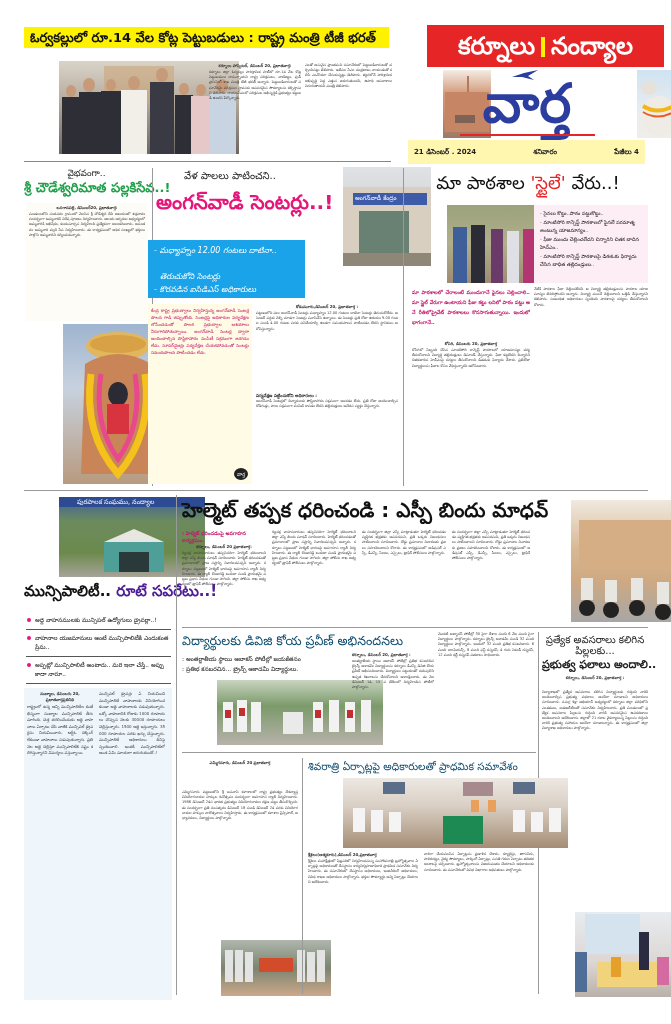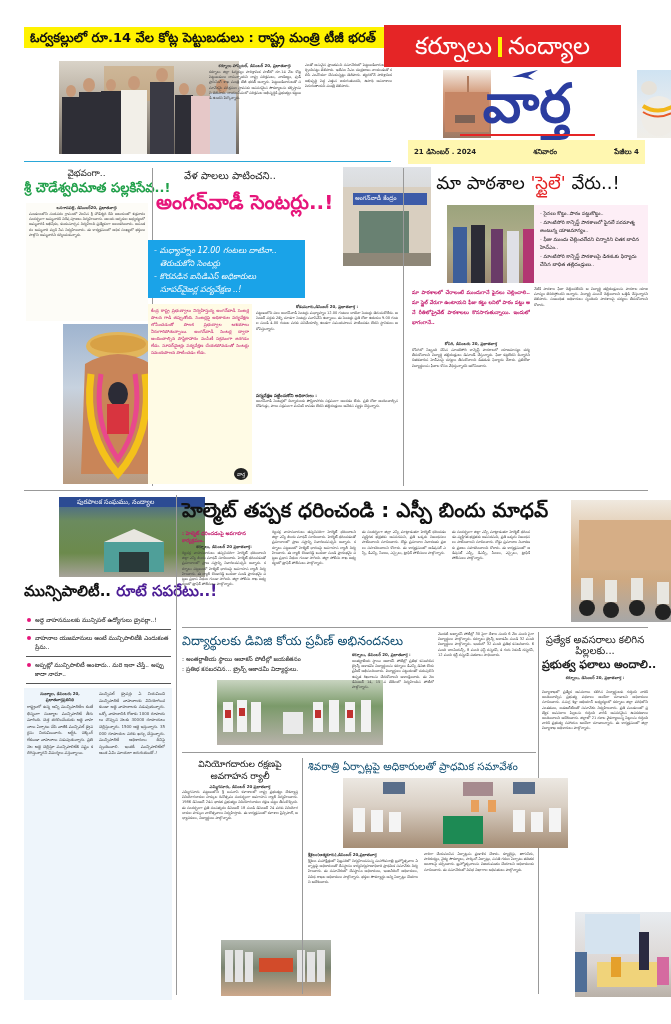--- a/index.html
+++ b/index.html
@@ -14,22 +14,22 @@
   .photo { overflow: hidden; margin-left: 35px; }
   .rule { position: absolute; background: #999; }
   .byline { font-weight: bold; font-size: 4px; text-align: center; color: #333; margin-bottom: 1px; }
 
   
   .lead-head {
     left: 24px; top: 27px; width: 365px; height: 21px; background: #fff200;
     font-size: 13px; font-weight: bold; line-height: 21px; padding-left: 6px; color: #111; white-space: nowrap; overflow: hidden;
   }
   .mast-red {
-    left: 384px; top: 25px; width: 237px; height: 42px; background: #e52526;
-    color: #fff; font-size: 24px; font-weight: normal; line-height: 42px; text-align: center; white-space: nowrap;
+    left: 427px; top: 25px; width: 237px; height: 42px; background: #e52526;
+    color: #fff; font-size: 24px; font-weight: bold; line-height: 42px; text-align: center; white-space: nowrap;
   }
   .mast-red .bar { display: inline-block; width: 4px; height: 20px; background: #fff200; vertical-align: middle; margin: 0 6px; }
   .mast-logo {
     left: 460px; top: 68px; width: 134px; height: 70px; color: #2b3d9f;
     font-family: "DejaVu Serif", serif; font-size: 54px; font-weight: bold; text-align: center; line-height: 70px;
   }
   .mast-underline { left: 460px; top: 134px; width: 135px; height: 2px; background: #e52526; }
   .mast-date {
     left: 408px; top: 140px; width: 237px; height: 17px; background: #fff7b0;
     font-size: 7px; font-weight: bold; color: #222; display: flex; justify-content: space-between; align-items: center; padding: 12px 6px;
@@ -143,21 +143,21 @@
 </div>
 
 <div class="rule" style="left:152px;top:168px;width:1px;height:318px;"></div>
 
 <div class="abs" style="left:156px;top:170px;width:148px;">
   <div class="kicker" style="font-size:10px;">వేళ పాలలు పాటించని..</div>
   <div class="magenta-head" style="font-size:20px;margin-top:6px;white-space:nowrap;">అంగన్‌వాడీ సెంటర్లు..!</div>
 </div>
 <div class="abs blue-box" style="left:148px;top:240px;width:157px;height:58px;">
   <div>- మధ్యాహ్నం 12.00 గంటలు దాటినా..</div>
-  <div style="padding-left:6px;">తెరుచుకోని సెంటర్లు</div>
+  <div style="padding-left:6px;margin-top:13px;">తెరుచుకోని సెంటర్లు</div>
   <div>- కొరవడిన ఐసిడిఎస్ అధికారులు</div>
   <div style="padding-left:6px;">సూపర్‌వైజర్ల పర్యవేక్షణ ..!</div>
 </div>
 <div class="abs photo" style="left:308px;top:167px;width:88px;height:99px;background:linear-gradient(180deg,#dfe2e6 0%,#c8c2b5 100%);">
   <svg width="88" height="99">
     <rect x="0" y="20" width="88" height="79" fill="#d9cfc0"></rect>
     <rect x="10" y="26" width="74" height="12" fill="#3d5ba8"></rect>
     <rect x="16" y="44" width="50" height="42" fill="#4c6d5e" opacity="0.8"></rect>
     <rect x="0" y="86" width="88" height="13" fill="#8e8778"></rect>
   </svg>
@@ -313,21 +313,20 @@
     <rect x="64" y="20" width="10" height="38" fill="#2a2a40"></rect>
     <rect x="36" y="45" width="10" height="20" fill="#e5a02b"></rect>
     <rect x="82" y="45" width="12" height="28" fill="#d56aa0"></rect>
     <rect x="0" y="40" width="12" height="40" fill="#4f6e97"></rect>
   </svg>
 </div>
 
 <div class="rule" style="left:182px;top:752px;width:354px;height:1px;"></div>
 
 <div class="abs" style="left:182px;top:758px;width:116px;text-align:center;">
-  <div style="font-size:9px;line-height:12px;color:#111;">వినియోగదారుల రక్షణపై అవగాహన ర్యాలీ</div>
   <div class="byline" style="margin-top:2px;">ఎమ్మిగనూరు, డిసెంబర్ 20 ప్రభాతవార్త</div>
 </div>
 <div class="abs body-text" style="left:182px;top:790px;width:116px;height:130px;">ఎమ్మిగనూరు పట్టణంలోని శ్రీ బనవాసి కళాశాలలో రాష్ట్ర ప్రభుత్వం దేశవ్యాప్త వినియోగదారుల హక్కుల దినోత్సవం సందర్భంగా అవగాహన ర్యాలీ నిర్వహించారు. 1986 డిసెంబర్ 24న భారత ప్రభుత్వం వినియోగదారుల రక్షణ చట్టం తీసుకొచ్చింది. ఈ సందర్భంగా ప్రతి సంవత్సరం డిసెంబర్ 18 నుండి డిసెంబర్ 24 వరకు వినియోగదారుల హక్కుల వారోత్సవాలు నిర్వహిస్తారు. ఈ కార్యక్రమంలో కళాశాల ప్రిన్సిపాల్, అధ్యాపకులు, విద్యార్థులు పాల్గొన్నారు.</div>
 <div class="abs photo" style="left:186px;top:940px;width:110px;height:56px;background:linear-gradient(180deg,#b0b6ad 0%,#7a8470 50%,#cda88b 100%);">
   <svg width="110" height="56">
     <g fill="#e3e3e3">
         <rect x="4" y="10" width="8" height="32"></rect>
         <rect x="14" y="10" width="8" height="32"></rect>
         <rect x="24" y="12" width="8" height="30"></rect>
         <rect x="76" y="10" width="8" height="32"></rect>

